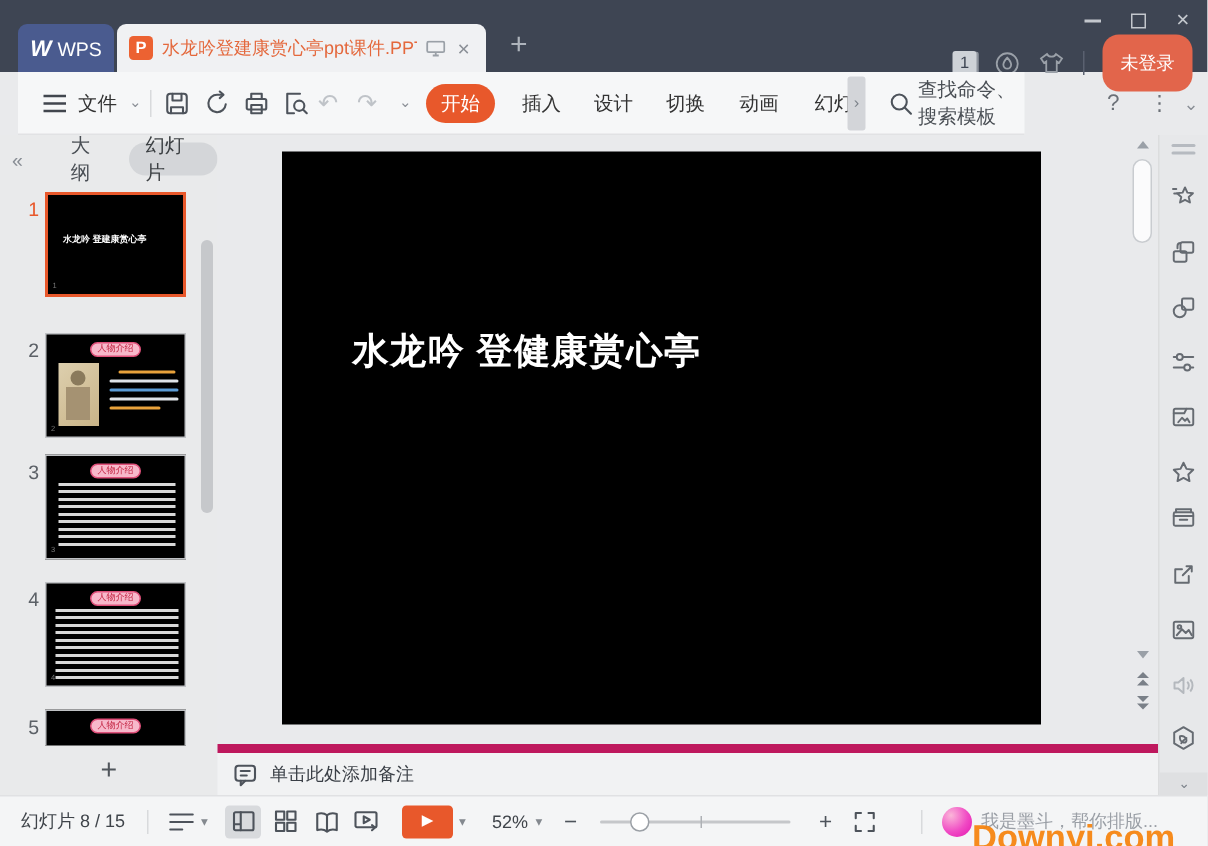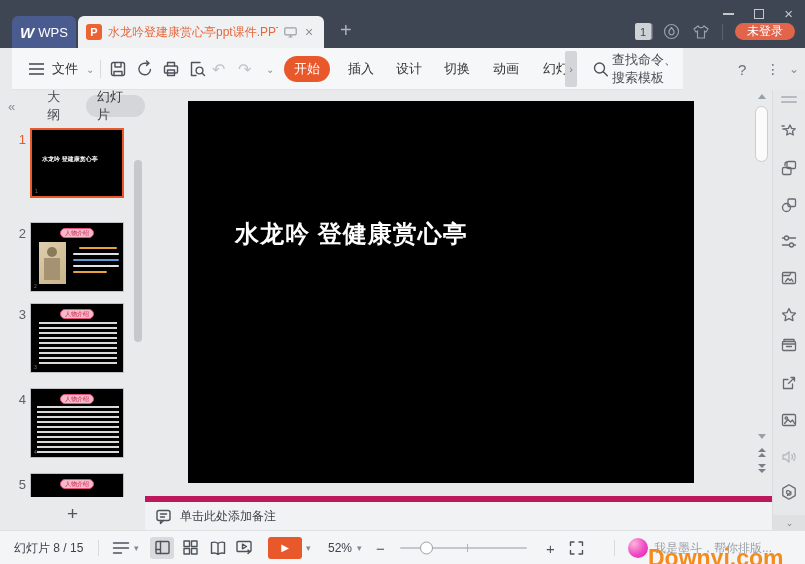--- a/index.html
+++ b/index.html
@@ -19,21 +19,21 @@
   .doc-title { color:#e4683c; font-size:12px; white-space:nowrap; overflow:hidden; max-width:170px; }
   .tab-close { color:#8b9097; font-size:14px; margin-left:2px; }
   .newtab { position:absolute; left:340px; top:20px; color:#aeb4bc; font-size:20px; line-height:20px; }
   .win-controls { position:absolute; right:12px; top:6px; display:flex; gap:20px; align-items:center; height:16px; }
   .wc-min { width:11px; height:2px; background:#c3c7cd; }
   .wc-max { width:10px; height:10px; border:1.5px solid #c3c7cd; }
   .wc-close { color:#c3c7cd; font-size:15px; line-height:14px; }
   .tb-badges { position:absolute; right:10px; top:23px; display:flex; align-items:center; gap:12px; }
   .badge-1 { width:16px; height:17px; background:#ced2d7; color:#3e4553; font-size:11px; display:flex; align-items:center; justify-content:center; border-radius:2px; box-shadow:2px 0 0 -0.5px #8f959e; }
   .tb-sep { width:1px; height:16px; background:#5a6170; }
-  .login-pill { height:17px; padding:0 12px; background:#e2654b; border-radius:11px; color:#fff; font-size:12px; display:flex; align-items:center; }
+  .login-pill { height:38px; padding:0 12px; background:#e2654b; border-radius:11px; color:#fff; font-size:12px; display:flex; align-items:center; }
 
   
   .ribbon { position:absolute; left:12px; top:48px; width:671px; height:42px; background:#f6f7f8; border-bottom:1px solid #e1e2e4; }
   .ribbon > * { position:absolute; top:50%; transform:translateY(-50%); }
   .r-sep { width:1px; height:18px; background:#d8dadc; }
   .r-txt { font-size:13px; color:#333; white-space:nowrap; }
   .r-caret { color:#8a8f96; font-size:10px; }
   .home-pill { height:26px; width:46px; background:#e8582b; border-radius:13px; color:#fff !important; font-size:13px; display:flex; align-items:center; justify-content:center; }
   .tab-clip { width:26px; overflow:hidden; }
   .next-tabs-btn { width:12px; height:36px; background:#d3d5d9; border-radius:2px; color:#7c828a; font-size:11px; display:flex; align-items:center; justify-content:center; transform:translateY(-50%); }

